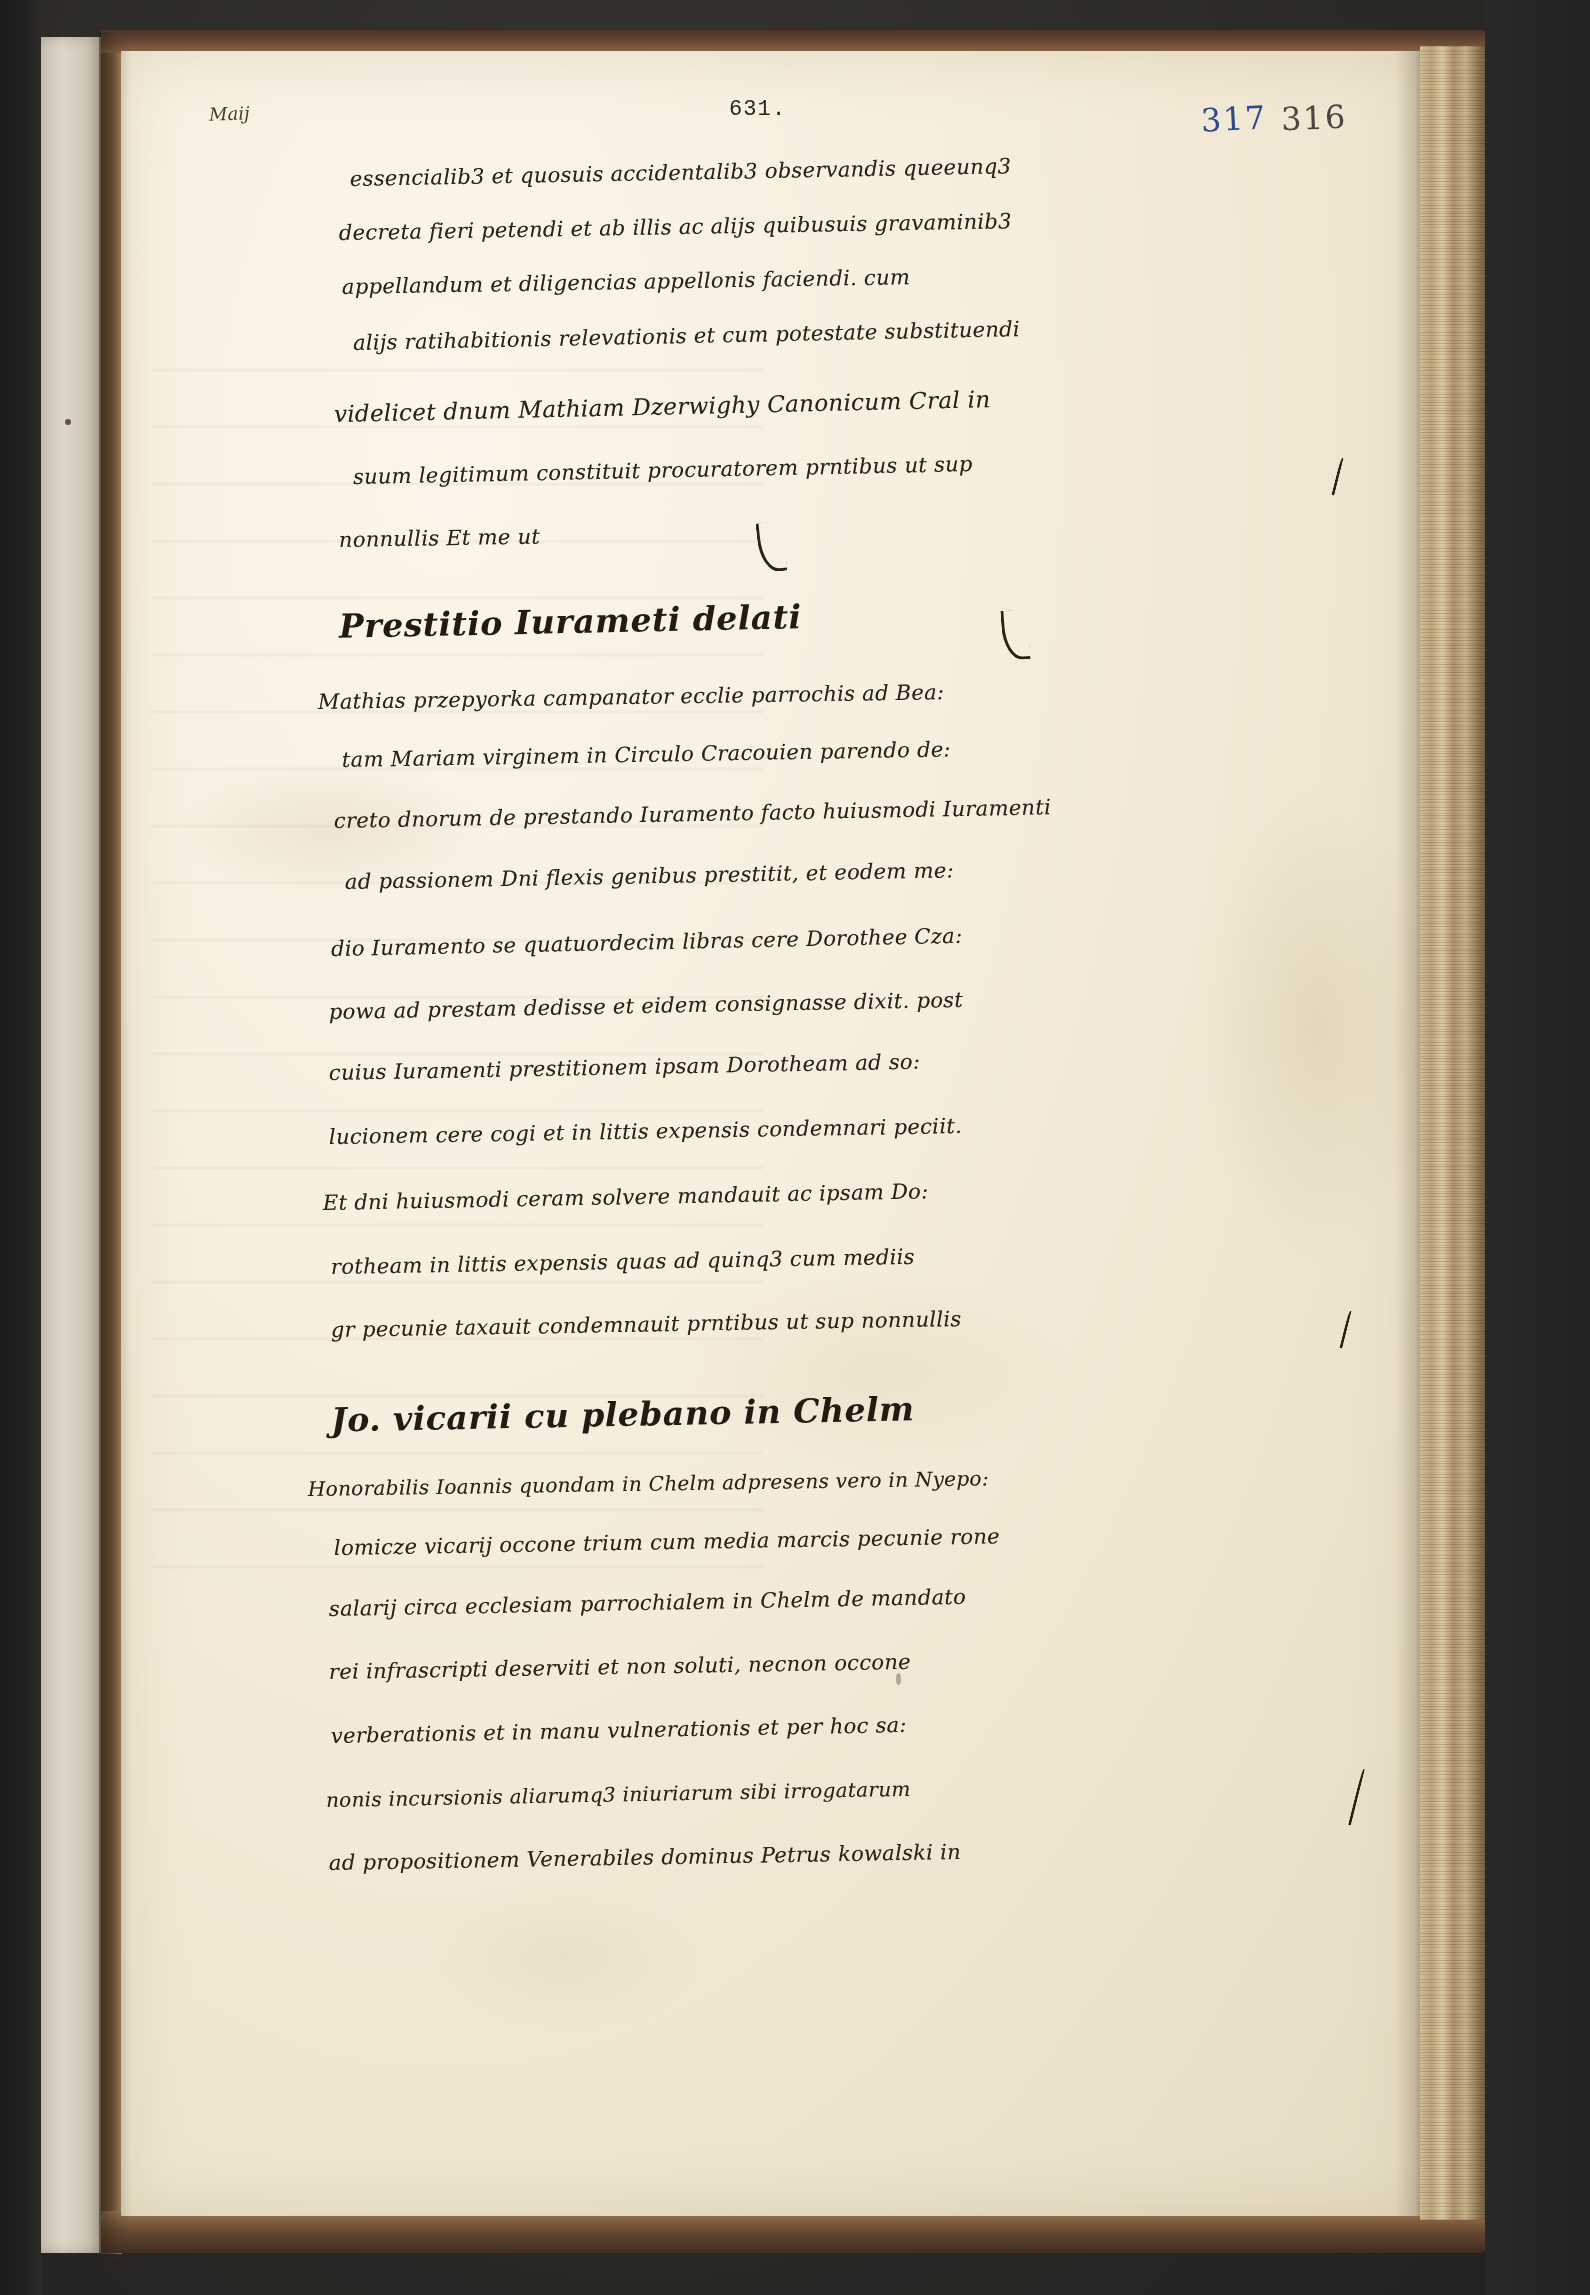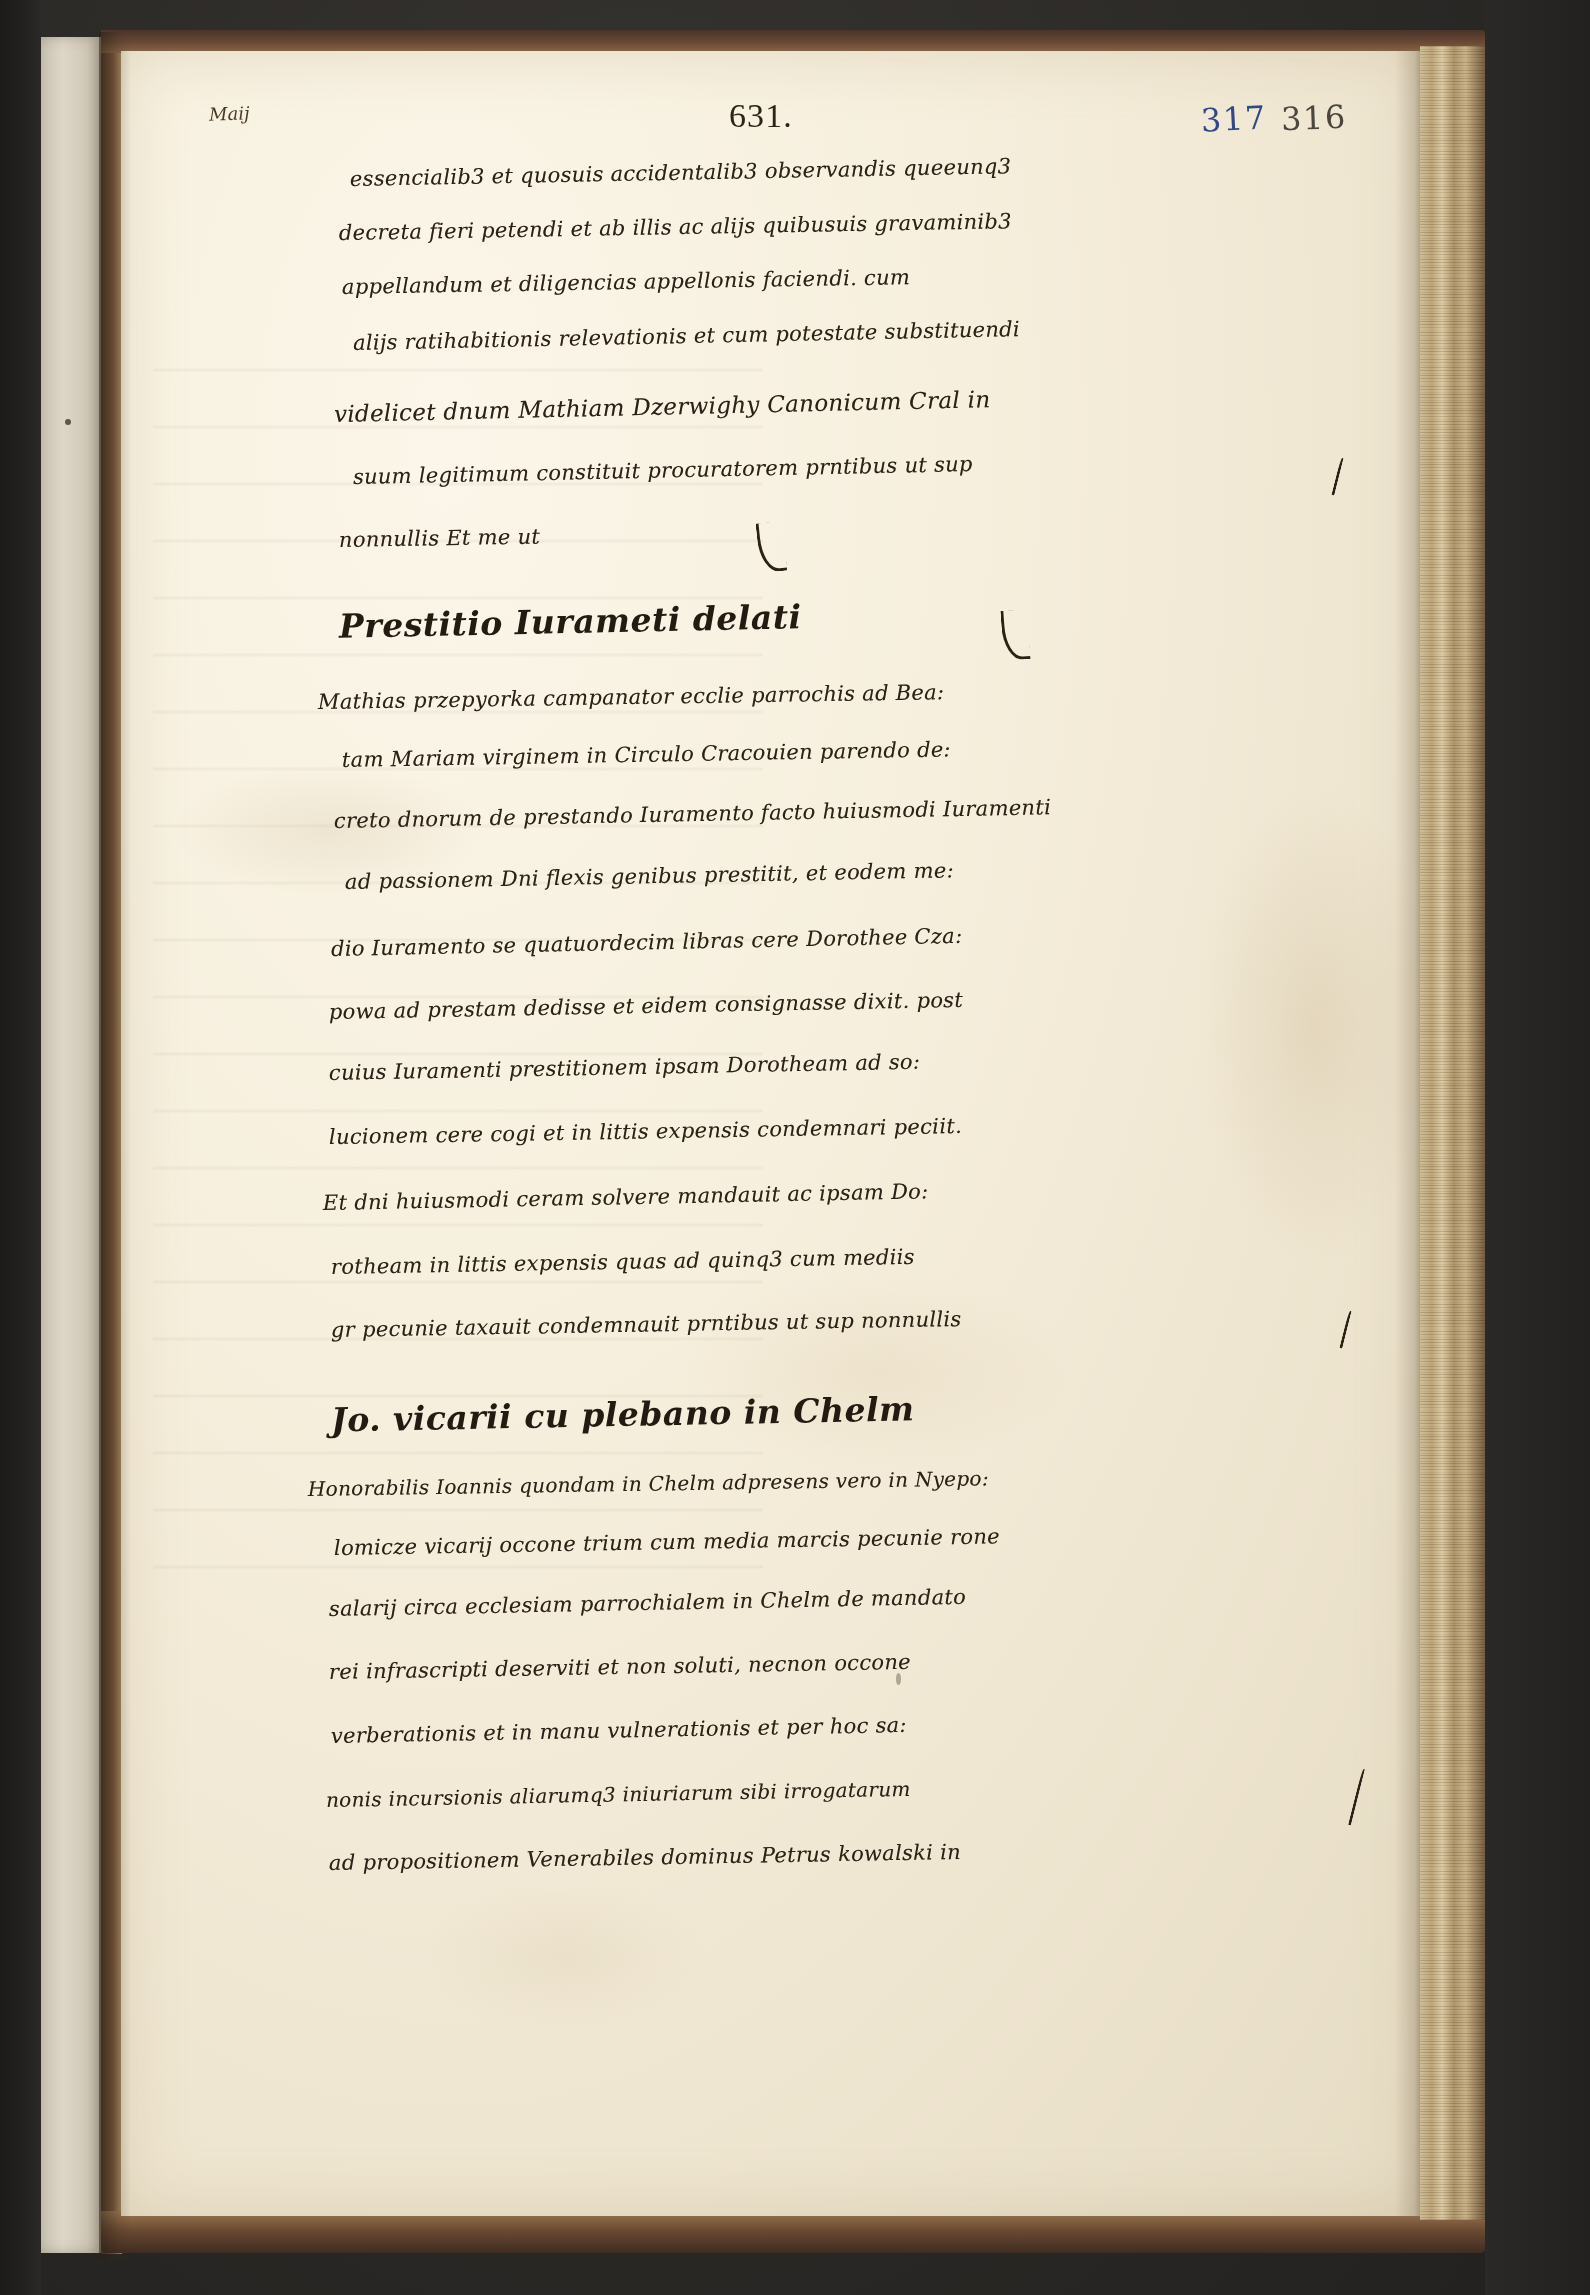--- a/index.html
+++ b/index.html
@@ -153,23 +153,23 @@
 
   .folio-note {
     position: absolute;
     font-family: "DejaVu Serif", serif;
     font-style: italic;
     color: #4a3a26;
     font-size: 18px;
   }
   .page-num {
     position: absolute;
-    font-family: Liberation Serif, serif;
+    font-family: Liberation Mono, monospace;
     color: #2e2318;
-    font-size: 34px;
+    font-size: 22px;
     letter-spacing: 1.1px;
   }
   .stamp-num {
     position: absolute;
     font-family: "DejaVu Serif", serif;
     font-size: 32px;
     letter-spacing: 1.6px;
   }
   .stamp-blue { color: #2f4a86; }
   .stamp-grey { color: #4b4740; }

